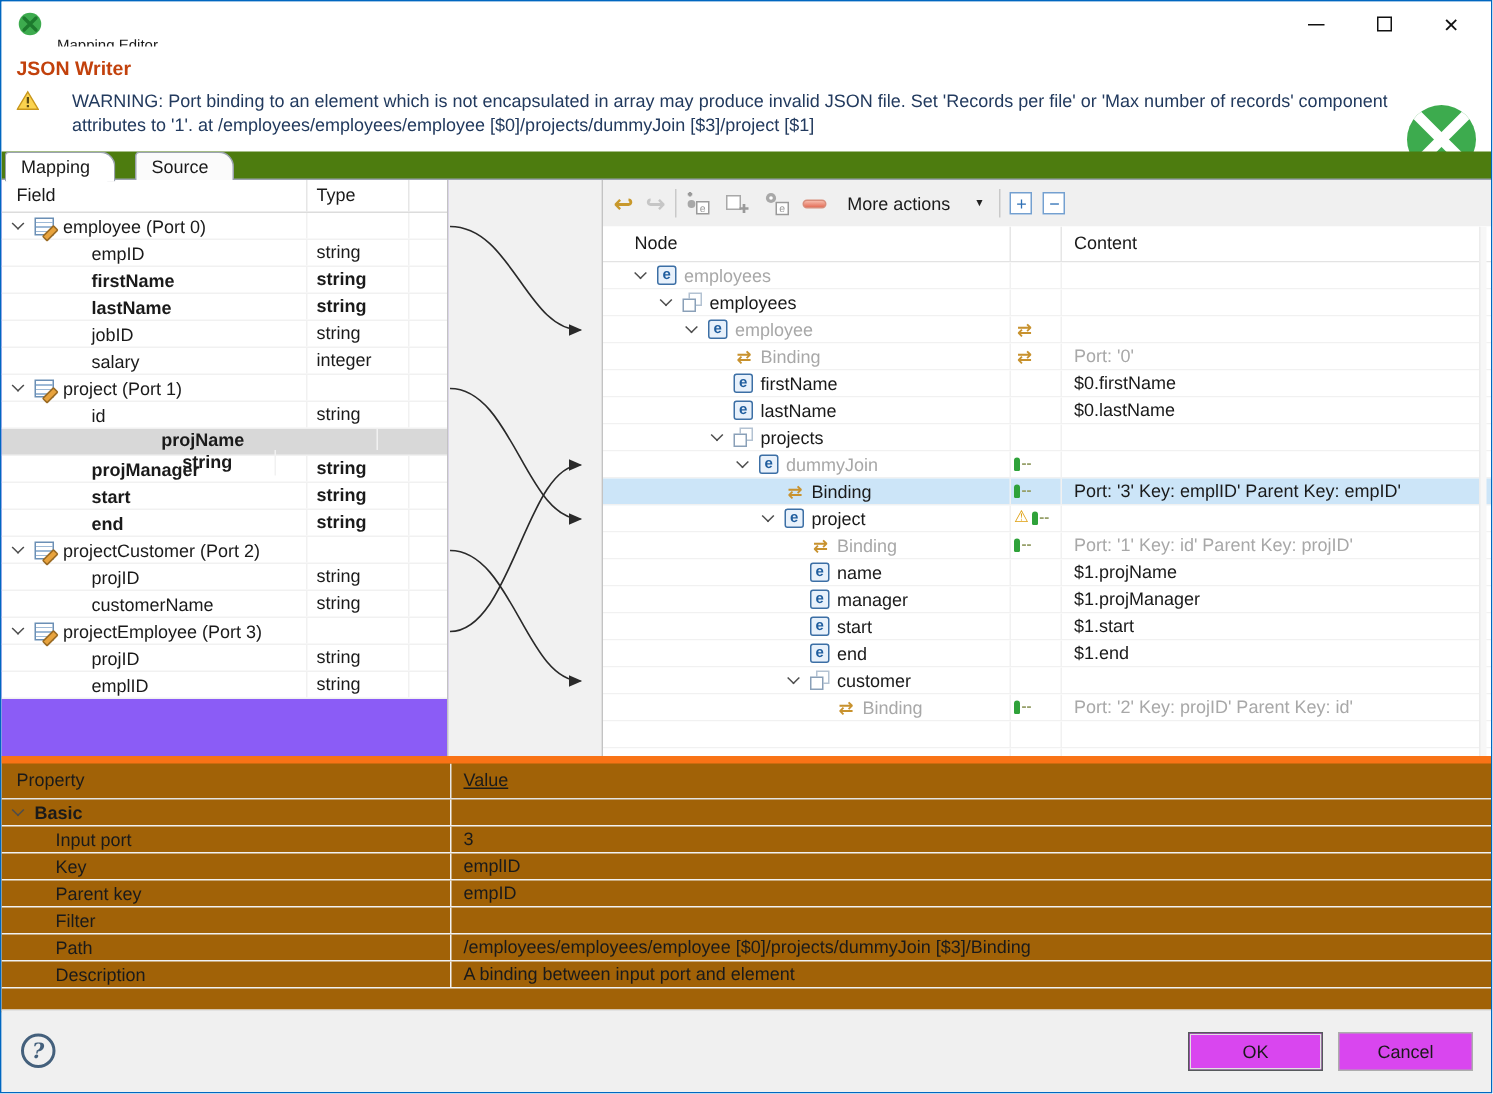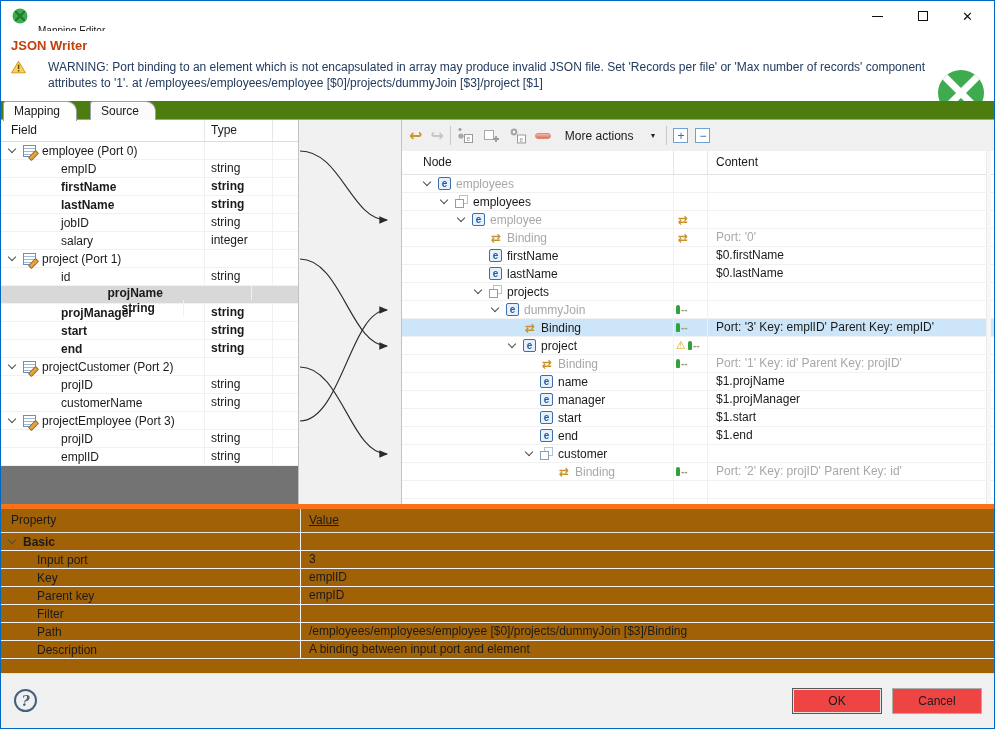--- a/index.html
+++ b/index.html
@@ -27,21 +27,21 @@
 
   
   .tabbar { position:absolute; top:100px; left:0; right:0; height:19px; border-bottom:1px solid #9aa2ae; background:#4d7c0f; }
   .tab { position:absolute; top:0; height:19px; line-height:18px; padding:0 16px 0 10px; border:1px solid #9aa2ae; border-bottom:none;
          border-top-left-radius:3px; border-top-right-radius:10px; background:#fff; }
   .tab.active { height:20px; z-index:2; }
   .tab.t0 { left:2px; }
   .tab.t1 { left:89px; background:#fbfbfb; }
 
   
-  .left-panel { position:absolute; top:119px; left:0; width:298px; height:384px; background:#737373; border-right:1px solid #c3c3c3; overflow:hidden; }
+  .left-panel { position:absolute; top:119px; left:0; width:298px; height:384px; background:#8b5cf6; border-right:1px solid #c3c3c3; overflow:hidden; }
   .lt-header { height:22px; display:flex; border-bottom:1px solid #dcdcdc; background:#fff; }
   .lt-header .hc1 { width:204px; padding-left:10px; line-height:21px; border-right:1px solid #e6e6e6; }
   .lt-header .hc2 { width:68px; padding-left:6px; line-height:21px; border-right:1px solid #e6e6e6; }
   .lrow { display:flex; height:18px; border-bottom:1px solid #f1f1f1; align-items:center; background:#fff; }
   .lrow.sel { background:#d8d8d8;flex-direction:column; }
   .lc-field { width:204px; height:100%; display:flex; align-items:center; border-right:1px solid #f1f1f1; }
   .lc-type { width:68px; height:100%; line-height:17px; padding-left:6px; border-right:1px solid #f1f1f1; }
   .lc-x { flex:1; height:100%; }
 
   .gap { position:absolute; top:119px; left:298px; width:102px; height:384px; background:#f1f1f1; }
@@ -102,21 +102,21 @@
   .prow { display:flex; height:18px; border-bottom:1px solid #f1f1f1; align-items:center; }
   .pc-label { width:300px; height:100%; display:flex; align-items:center; padding-left:36px; border-right:1px solid #f1f1f1; }
   .pc-label.group { padding-left:8px; font-weight:bold; }
   .pc-value { flex:1; height:100%; line-height:17px; padding-left:8px; white-space:nowrap; overflow:hidden; }
 
   
   .footer { position:absolute; left:0; right:0; bottom:0; height:55px; background:#f0f0f0; border-top:1px solid #e2e2e2; }
   .help { position:absolute; left:13px; top:15px; width:23px; height:23px; border-radius:50%; border:2px solid #44607c; color:#44607c;
           font-family:"DejaVu Serif",serif; font-style:italic; font-weight:bold; font-size:14px;
           display:flex; align-items:center; justify-content:center; background:#f0f0f0; }
-  .btn { position:absolute; top:14px; width:90px; height:26px; background:#ef4444; border:1px solid #adadad;
+  .btn { position:absolute; top:14px; width:90px; height:26px; background:#d946ef; border:1px solid #adadad;
          font-size:12px; text-align:center; line-height:24px; }
   .btn.ok { right:112px; border:1px solid #56595c; box-shadow:inset 0 0 0 1px #e1e1e1; }
   .btn.cancel { right:12px; }
 </style>
 </head>
 <body>
 
 <div class="win">
 
   <div class="titlebar">

